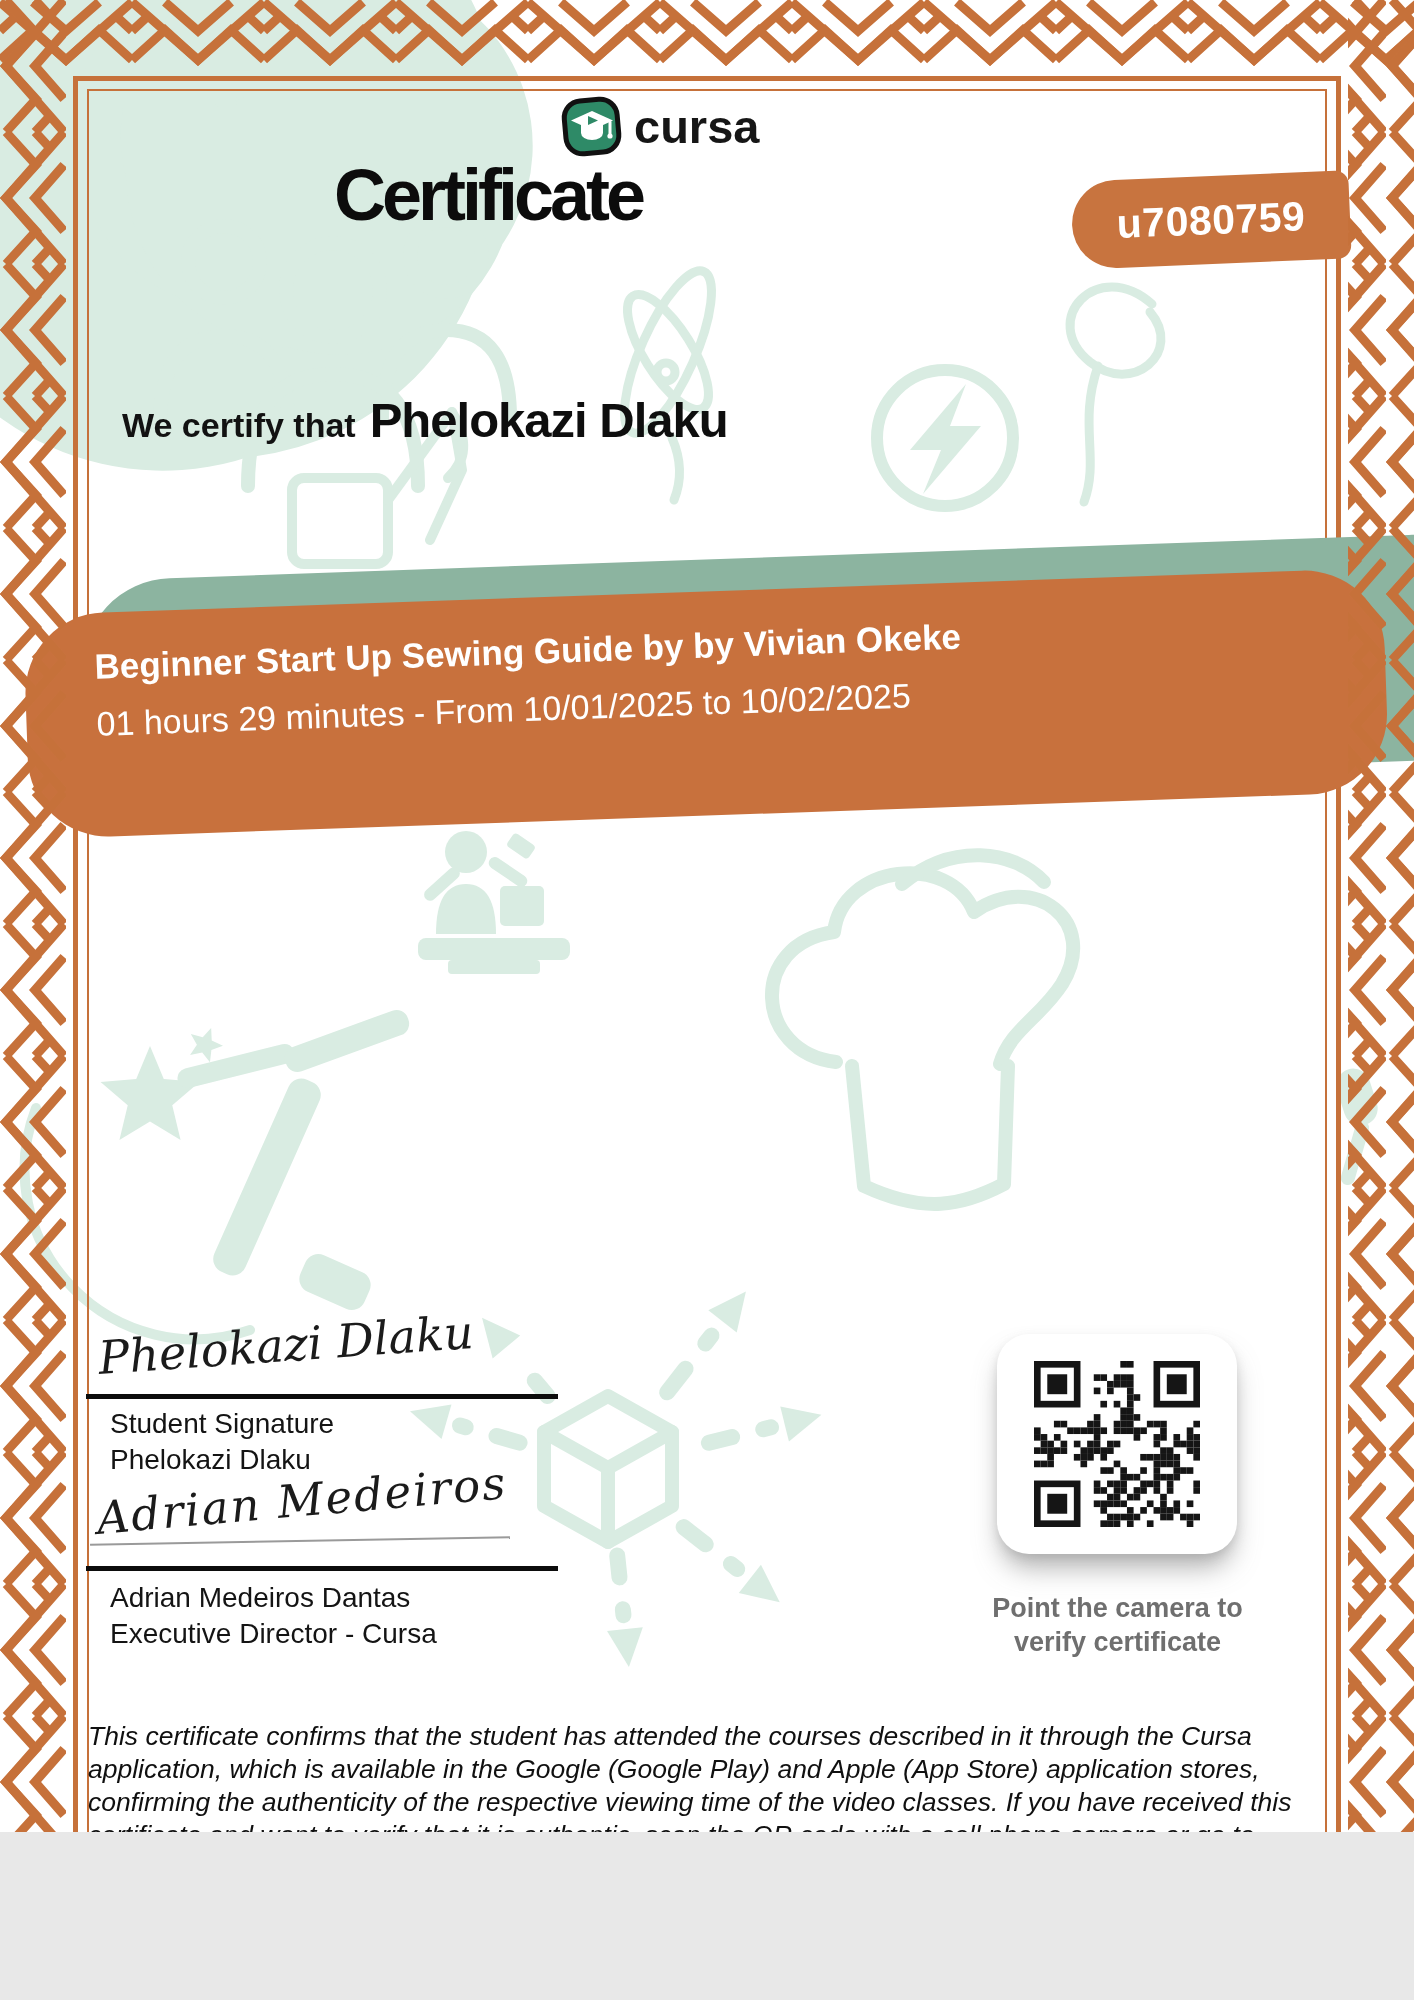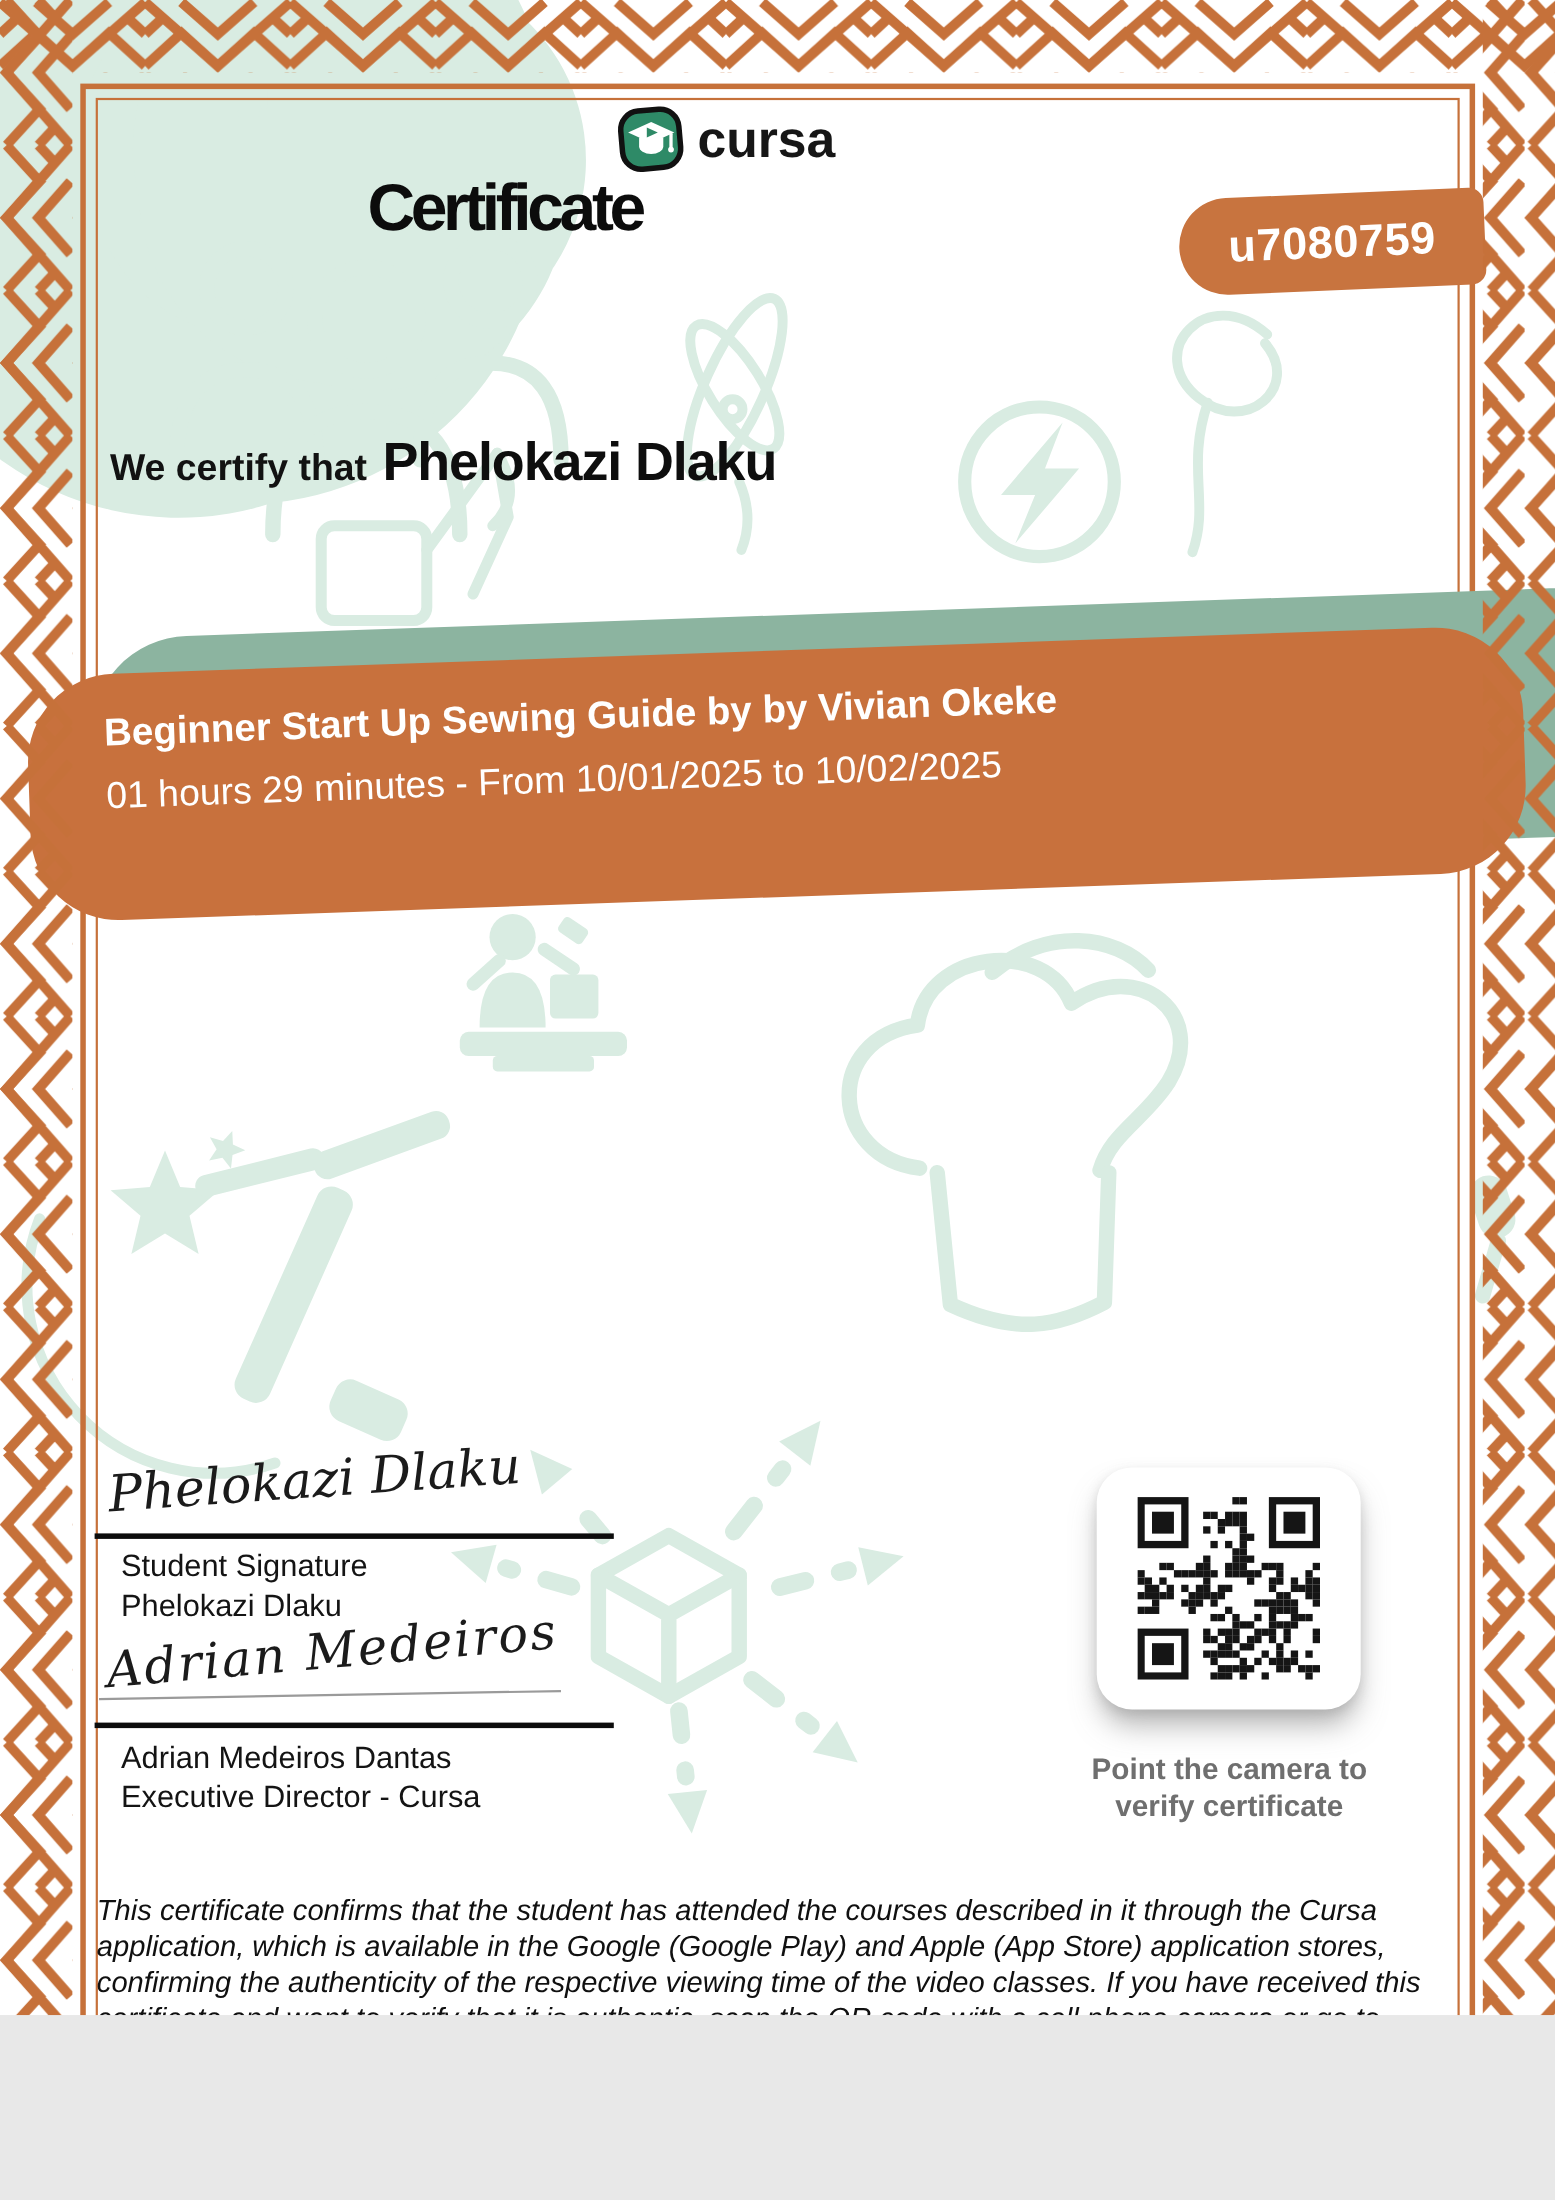--- a/index.html
+++ b/index.html
@@ -11,31 +11,31 @@
   #bg-icons{z-index:1;}
   #frame-lines{z-index:2;}
   .content{position:absolute;left:0;top:0;width:100%;height:100%;z-index:4;}
   #border-pattern{z-index:5;pointer-events:none;}
 
   
   .logo{position:absolute;left:560px;top:94px;display:flex;align-items:center;gap:10px;}
   .brand-text{font-size:47px;font-weight:700;color:#161616;letter-spacing:0px;}
 
   .main-title{
-    position:absolute;left:334px;top:154px;font-size:60px;font-weight:700;
+    position:absolute;left:334px;top:154px;font-size:72px;font-weight:700;
     letter-spacing:-4px;color:#0c0c0c;text-align:center;
   }
   .badge{
     position:absolute;left:1072px;top:176px;width:278px;height:88px;
     background:#c8743f;border-radius:46px 14px 14px 46px;
     transform:rotate(-2.4deg);display:flex;align-items:center;justify-content:center;
     color:#fff;font-size:41px;font-weight:700;letter-spacing:0.5px;
   }
 
-  .intro-row{position:absolute;left:100px;top:392px;display:flex;align-items:baseline;gap:14px;white-space:nowrap;}
+  .intro-row{position:absolute;left:122px;top:392px;display:flex;align-items:baseline;gap:14px;white-space:nowrap;}
   .intro-prefix{font-size:34px;font-weight:700;color:#121212;}
   .student-name{font-size:49px;font-weight:700;color:#0e0e0e;letter-spacing:-1px;}
   .intro-line2{position:absolute;left:112px;top:463px;font-size:34px;font-weight:700;color:#121212;white-space:nowrap;}
 
   
   .banner{position:absolute;left:26px;top:566px;width:1332px;height:262px;}
   .banner-rot{position:absolute;left:0;top:0;width:100%;height:100%;transform:rotate(-2deg);}
   .band{position:absolute;left:58px;top:-6px;width:1420px;height:226px;background:#8cb4a0;border-radius:90px;}
   .blob{position:absolute;left:0;top:26px;width:1360px;height:224px;background:#c8713d;border-radius:80px;}
   .course-title{position:absolute;left:70px;top:60px;font-size:35px;font-weight:700;color:#ffffff;white-space:nowrap;}

